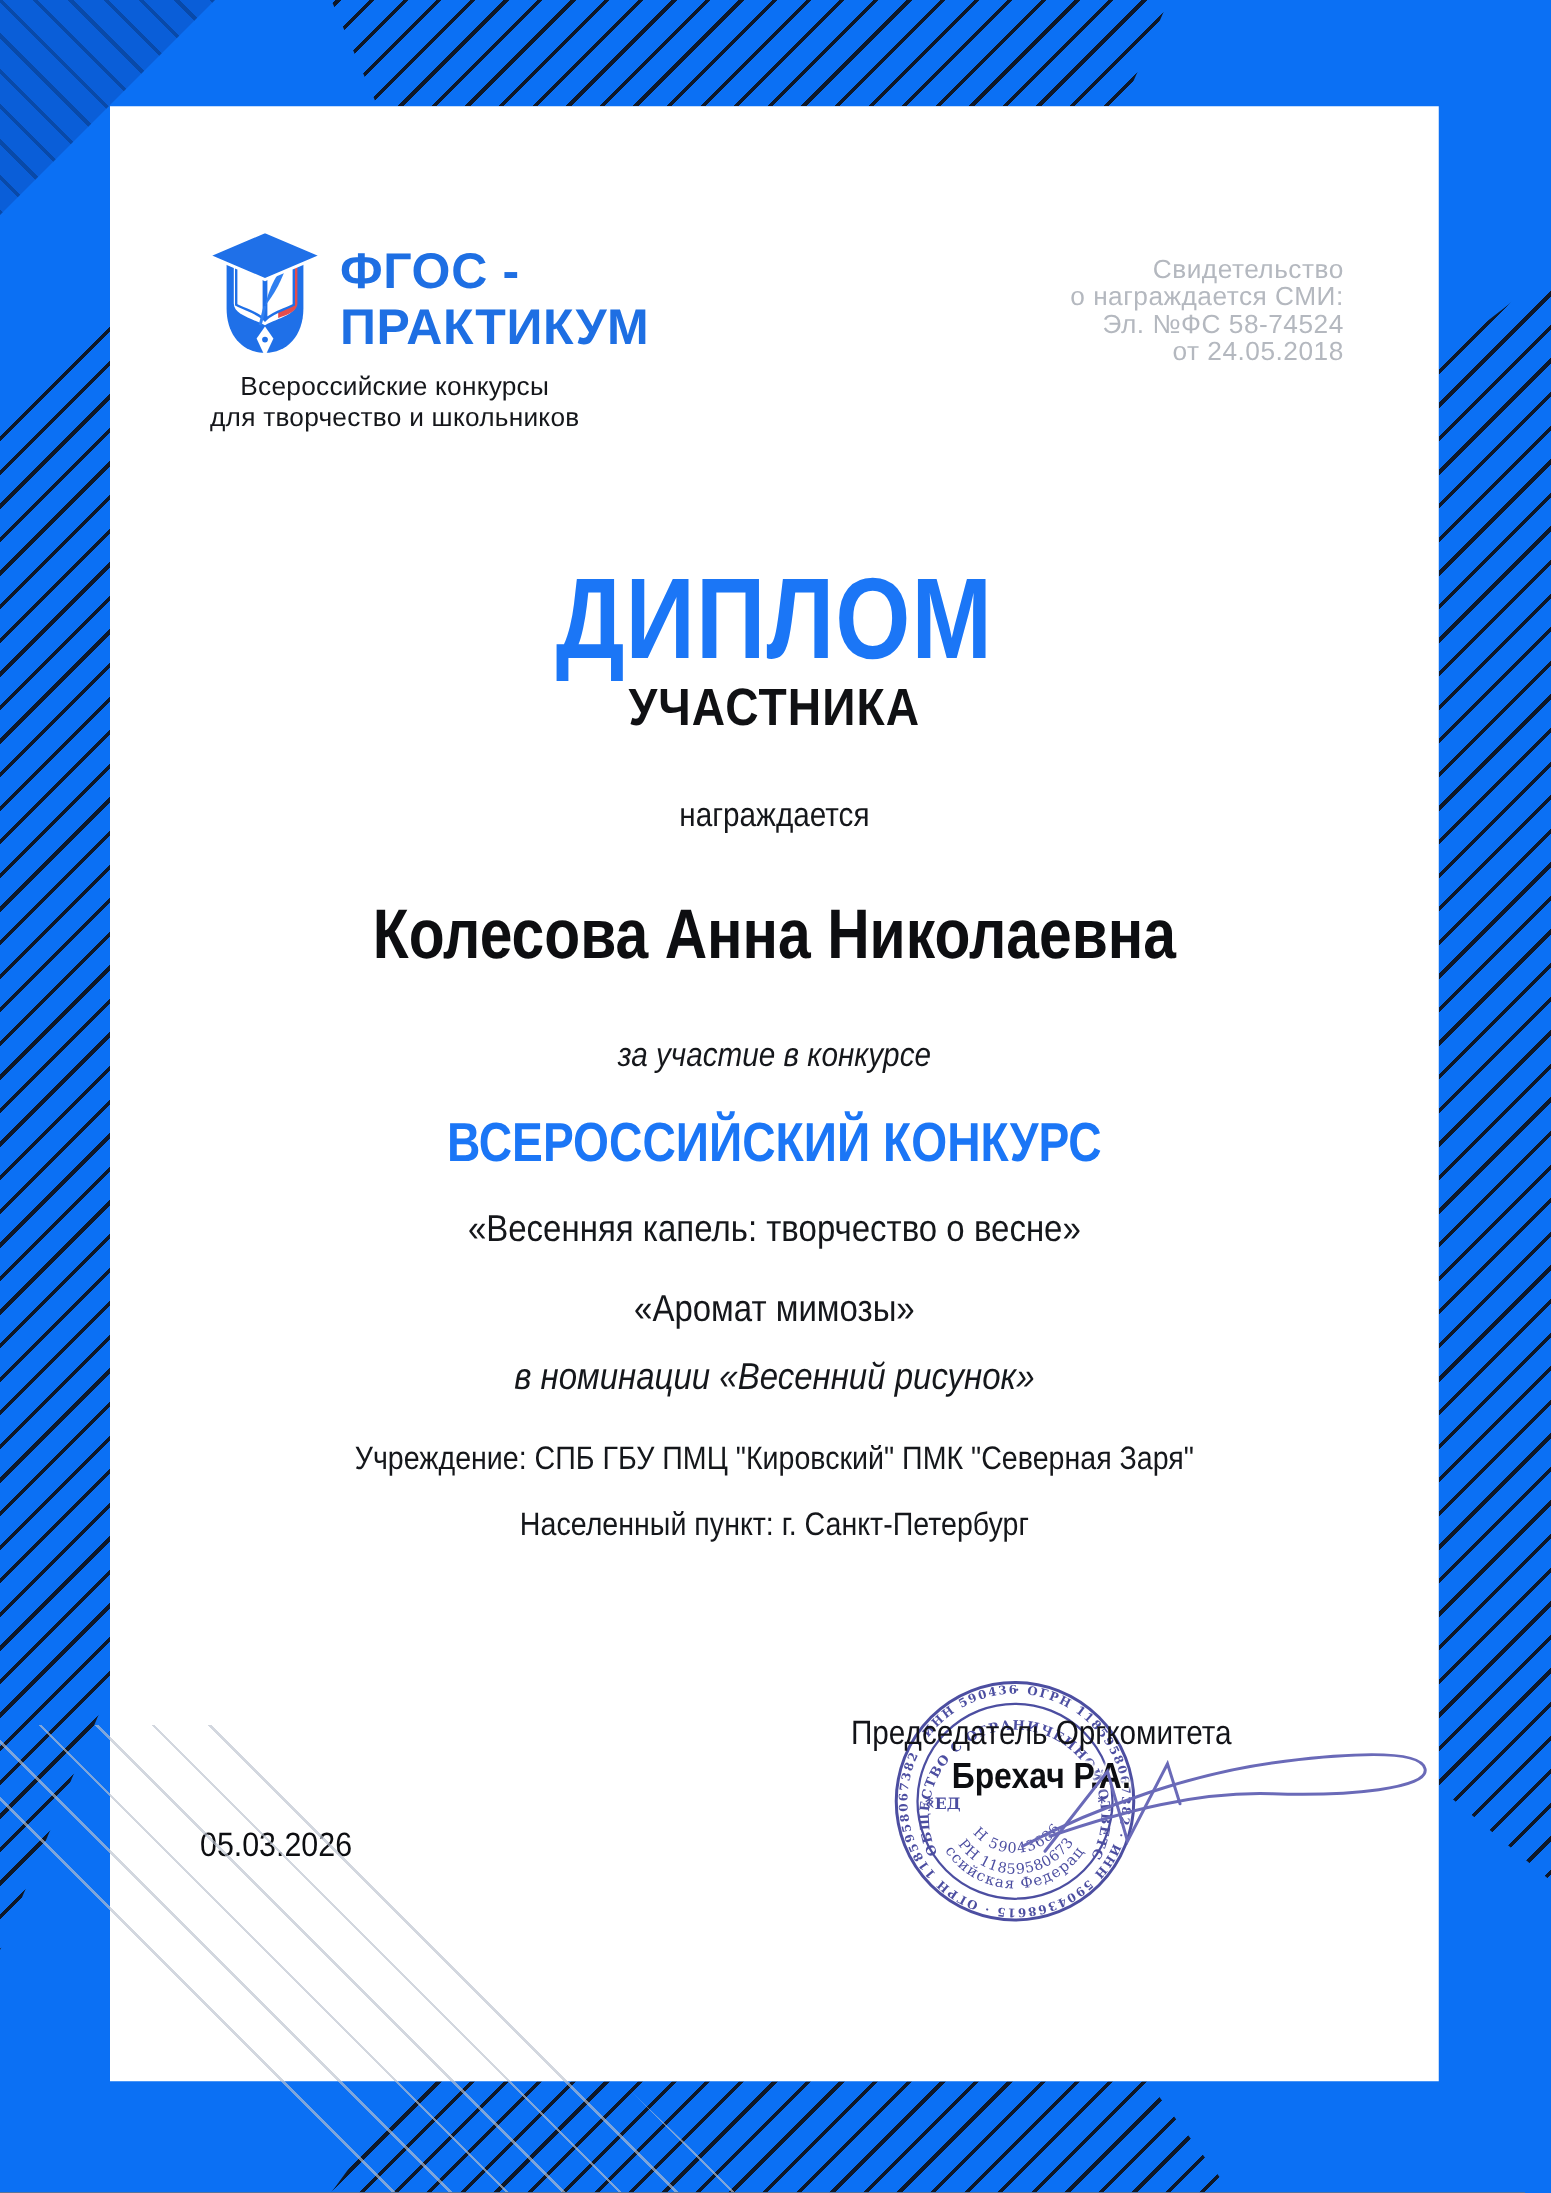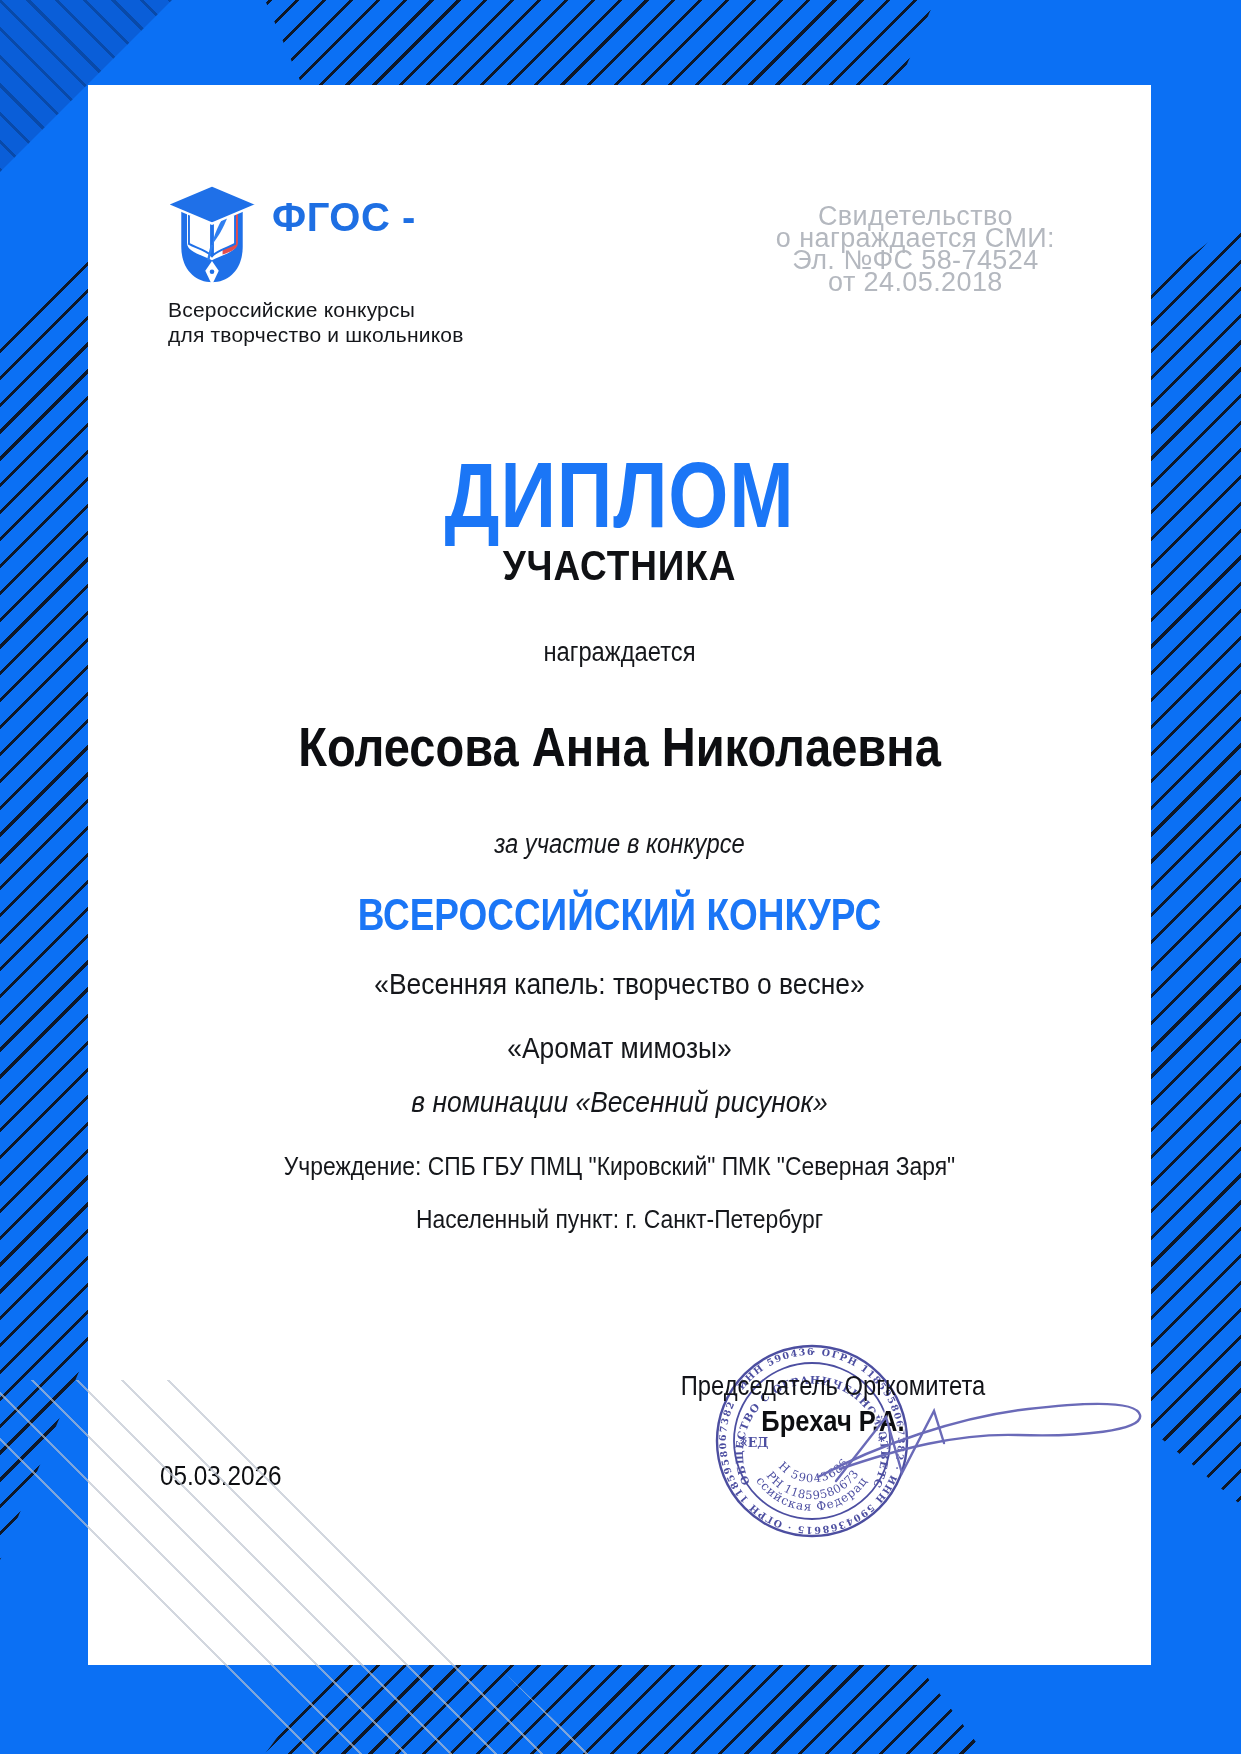--- a/index.html
+++ b/index.html
@@ -50,25 +50,25 @@
   .cxl{transform:scaleX(.9);transform-origin:0 50%;}
 
   .logo-emblem{position:absolute;left:76px;top:96px;width:96px;height:118px;}
   .logo-text{
     position:absolute;left:184px;top:110px;
     font-size:40px;line-height:45px;font-weight:800;color:#1e6fe3;letter-spacing:.5px;
     text-align:left;
   }
   .logo-sub{
     position:absolute;left:80px;top:212px;
-    font-size:21px;line-height:25px;color:#15171b;text-align:left;letter-spacing:.2px;
+    font-size:21px;line-height:25px;color:#15171b;text-align:center;letter-spacing:.2px;
   }
   .reg-block{
-    position:absolute;right:96px;top:120px;
-    font-size:27px;line-height:22px;color:#b4b8bf;text-align:center;letter-spacing:.4px;
+    position:absolute;right:76px;top:120px;
+    font-size:21px;line-height:22px;color:#b4b8bf;text-align:right;letter-spacing:.4px;
   }
   .t-diploma{top:360px;font-size:92px;line-height:100px;font-weight:800;color:#1b76f6;letter-spacing:1px;}
   .t-uchastnika{top:458px;font-size:42px;line-height:46px;font-weight:700;color:#101114;letter-spacing:1px;}
   .t-award{top:552px;font-size:27px;color:#15171b;}
   .t-name{top:630px;font-size:56px;line-height:64px;font-weight:700;color:#0d0e11;}
   .t-part{top:744px;font-size:27px;font-style:italic;}
   .t-vseros{top:806px;font-size:44px;line-height:48px;font-weight:700;color:#1b76f6;}
   .t-contest{top:882px;font-size:30px;}
   .t-work{top:946px;font-size:30px;}
   .t-nomin{top:1000px;font-size:30px;font-style:italic;}
@@ -110,20 +110,21 @@
       <path d="M 74 33 C 65 28 55 31 51 37 L 51 75 C 57 69 67 67 74 63 Z" fill="#ffffff" stroke="#1f70e8" stroke-width="2"></path>
       <path d="M 69 26 C 61 35 53 49 50 64 C 57 55 65 42 69 26 Z" fill="#2f7ff0"></path>
       <path d="M 50 64 L 46 80" stroke="#2f7ff0" stroke-width="2.5" fill="none"></path>
       <path d="M 50 2 L 97 22 L 50 42 L 3 22 Z" fill="#1f70e8" stroke="#ffffff" stroke-width="2.5"></path>
       <path d="M 50 81 L 57 91 L 50 106 L 43 91 Z" fill="#ffffff"></path>
       <circle cx="50" cy="92" r="2.4" fill="#1f70e8"></circle>
     </svg>
 
     <div class="logo-text">
       <div>ФГОС -</div>
+      <div>ПРАКТИКУМ</div>
     </div>
     <div class="logo-sub">
       <div>Всероссийские конкурсы</div>
       <div>для творчество и школьников</div>
     </div>
 
     <div class="reg-block">
       <div>Свидетельство</div>
       <div>о награждается СМИ:</div>
       <div>Эл. №ФС 58-74524</div>

